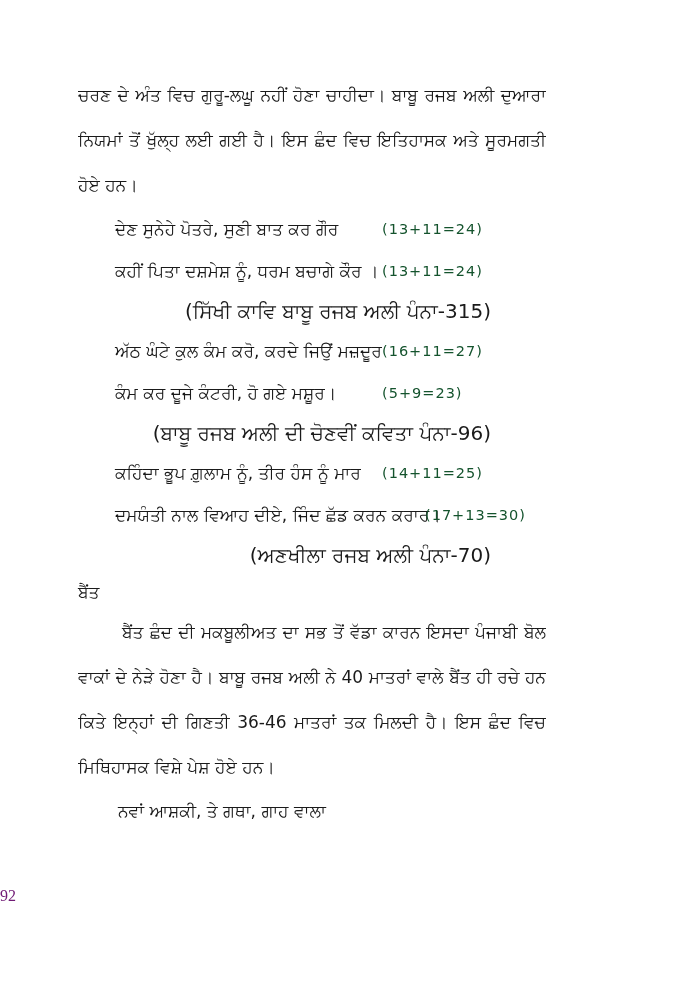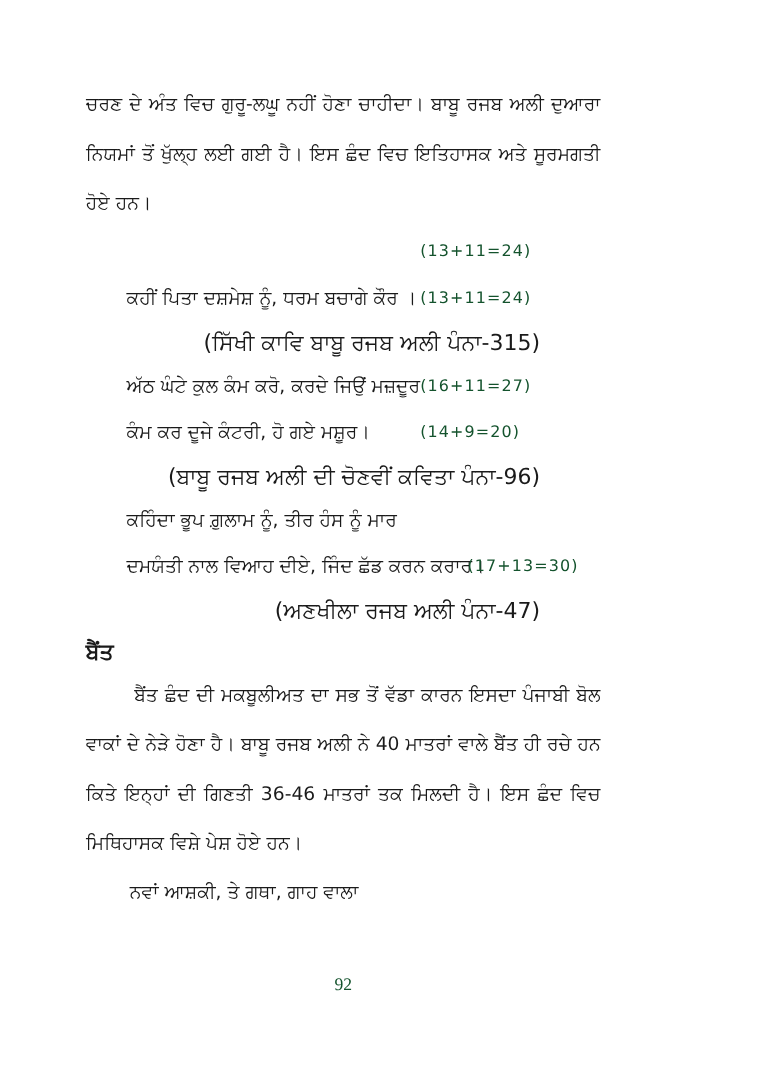--- a/index.html
+++ b/index.html
@@ -53,88 +53,89 @@
   .attribution {
     font-size: 20px;
     line-height: 38px;
     height: 38px;
     text-align: right;
     padding-right: 55px;
     white-space: nowrap;
     overflow: hidden;
   }
   .heading {
-    font-size: 20px;
-    font-weight: bold;
+    font-size: 17px;
+    font-weight: normal;
     line-height: 36px;
     height: 36px;
     margin: 0;
   }
   .final-verse {
     font-size: 17px;
     line-height: 42px;
     height: 42px;
     padding-left: 40px;
     white-space: nowrap;
     overflow: hidden;
   }
   .page-number {
     position: absolute;
     left: 0;
     right: 0;
     top: 882px;
-    text-align: center;
     font-family: "Liberation Serif", serif;
     font-size: 16px;
     line-height: 28px;
-    color: #14532d;
+    color: #701a75;
   }
 </style>
 </head>
 <body>
 
 <div class="page">
   <div class="content">
 
     <div class="line justify">ਚਰਣ ਦੇ ਅੰਤ ਵਿਚ ਗੁਰੂ-ਲਘੂ ਨਹੀਂ ਹੋਣਾ ਚਾਹੀਦਾ। ਬਾਬੂ ਰਜਬ ਅਲੀ ਦੁਆਰਾ ਵਰਤੇ ਗਏ</div>
     <div class="line justify">ਨਿਯਮਾਂ ਤੋਂ ਖੁੱਲ੍ਹ ਲਈ ਗਈ ਹੈ। ਇਸ ਛੰਦ ਵਿਚ ਇਤਿਹਾਸਕ ਅਤੇ ਸੂਰਮਗਤੀ ਵਾਲੇ ਵਿਸ਼ੇ ਪੇਸ਼</div>
     <div class="line">ਹੋਏ ਹਨ।</div>
 
     <div class="verse-group">
       <div class="verse-line">
+        <span>ਦੇਣ ਸੁਨੇਹੇ ਪੋਤਰੇ, ਸੁਣੀ ਬਾਤ ਕਰ ਗੌਰ</span>
         <span class="verse-count">(13+11=24)</span>
       </div>
       <div class="verse-line">
         <span>ਕਹੀਂ ਪਿਤਾ ਦਸ਼ਮੇਸ਼ ਨੂੰ, ਧਰਮ ਬਚਾਗੇ ਕੌਰ ।</span>
         <span class="verse-count">(13+11=24)</span>
       </div>
       <div class="attribution">(ਸਿੱਖੀ ਕਾਵਿ ਬਾਬੂ ਰਜਬ ਅਲੀ ਪੰਨਾ-315)</div>
     </div>
 
     <div class="verse-group">
       <div class="verse-line">
         <span>ਅੱਠ ਘੰਟੇ ਕੁਲ ਕੰਮ ਕਰੋ, ਕਰਦੇ ਜਿਉਂ ਮਜ਼ਦੂਰ</span>
         <span class="verse-count">(16+11=27)</span>
       </div>
       <div class="verse-line">
         <span>ਕੰਮ ਕਰ ਦੂਜੇ ਕੰਟਰੀ, ਹੋ ਗਏ ਮਸ਼ੂਰ।</span>
-        <span class="verse-count">(14+9=20)</span>
+        <span class="verse-count">(5+9=23)</span>
       </div>
       <div class="attribution">(ਬਾਬੂ ਰਜਬ ਅਲੀ ਦੀ ਚੋਣਵੀਂ ਕਵਿਤਾ ਪੰਨਾ-96)</div>
     </div>
 
     <div class="verse-group">
       <div class="verse-line">
         <span>ਕਹਿੰਦਾ ਭੂਪ ਗ਼ੁਲਾਮ ਨੂੰ, ਤੀਰ ਹੰਸ ਨੂੰ ਮਾਰ</span>
+        <span class="verse-count">(14+11=25)</span>
       </div>
       <div class="verse-line">
         <span>ਦਮਯੰਤੀ ਨਾਲ ਵਿਆਹ ਦੀਏ, ਜਿੰਦ ਛੱਡ ਕਰਨ ਕਰਾਰ।</span>
         <span class="verse-count shift-right">(17+13=30)</span>
       </div>
-      <div class="attribution">(ਅਣਖੀਲਾ ਰਜਬ ਅਲੀ ਪੰਨਾ-47)</div>
+      <div class="attribution">(ਅਣਖੀਲਾ ਰਜਬ ਅਲੀ ਪੰਨਾ-70)</div>
     </div>
 
     <h2 class="heading">ਬੈਂਤ</h2>
 
     <div class="line justify indent-first">ਬੈਂਤ ਛੰਦ ਦੀ ਮਕਬੂਲੀਅਤ ਦਾ ਸਭ ਤੋਂ ਵੱਡਾ ਕਾਰਨ ਇਸਦਾ ਪੰਜਾਬੀ ਬੋਲ ਚਾਲ ਦੇ</div>
     <div class="line justify">ਵਾਕਾਂ ਦੇ ਨੇੜੇ ਹੋਣਾ ਹੈ। ਬਾਬੂ ਰਜਬ ਅਲੀ ਨੇ 40 ਮਾਤਰਾਂ ਵਾਲੇ ਬੈਂਤ ਹੀ ਰਚੇ ਹਨ ਪਰ ਕਿਤੇ-</div>
     <div class="line justify">ਕਿਤੇ ਇਨ੍ਹਾਂ ਦੀ ਗਿਣਤੀ 36-46 ਮਾਤਰਾਂ ਤਕ ਮਿਲਦੀ ਹੈ। ਇਸ ਛੰਦ ਵਿਚ ਇਤਿਹਾਸਕ,</div>
     <div class="line">ਮਿਥਿਹਾਸਕ ਵਿਸ਼ੇ ਪੇਸ਼ ਹੋਏ ਹਨ।</div>
 
     <div class="final-verse">ਨਵਾਂ ਆਸ਼ਕੀ, ਤੇ ਗਥਾ, ਗਾਹ ਵਾਲਾ</div>

